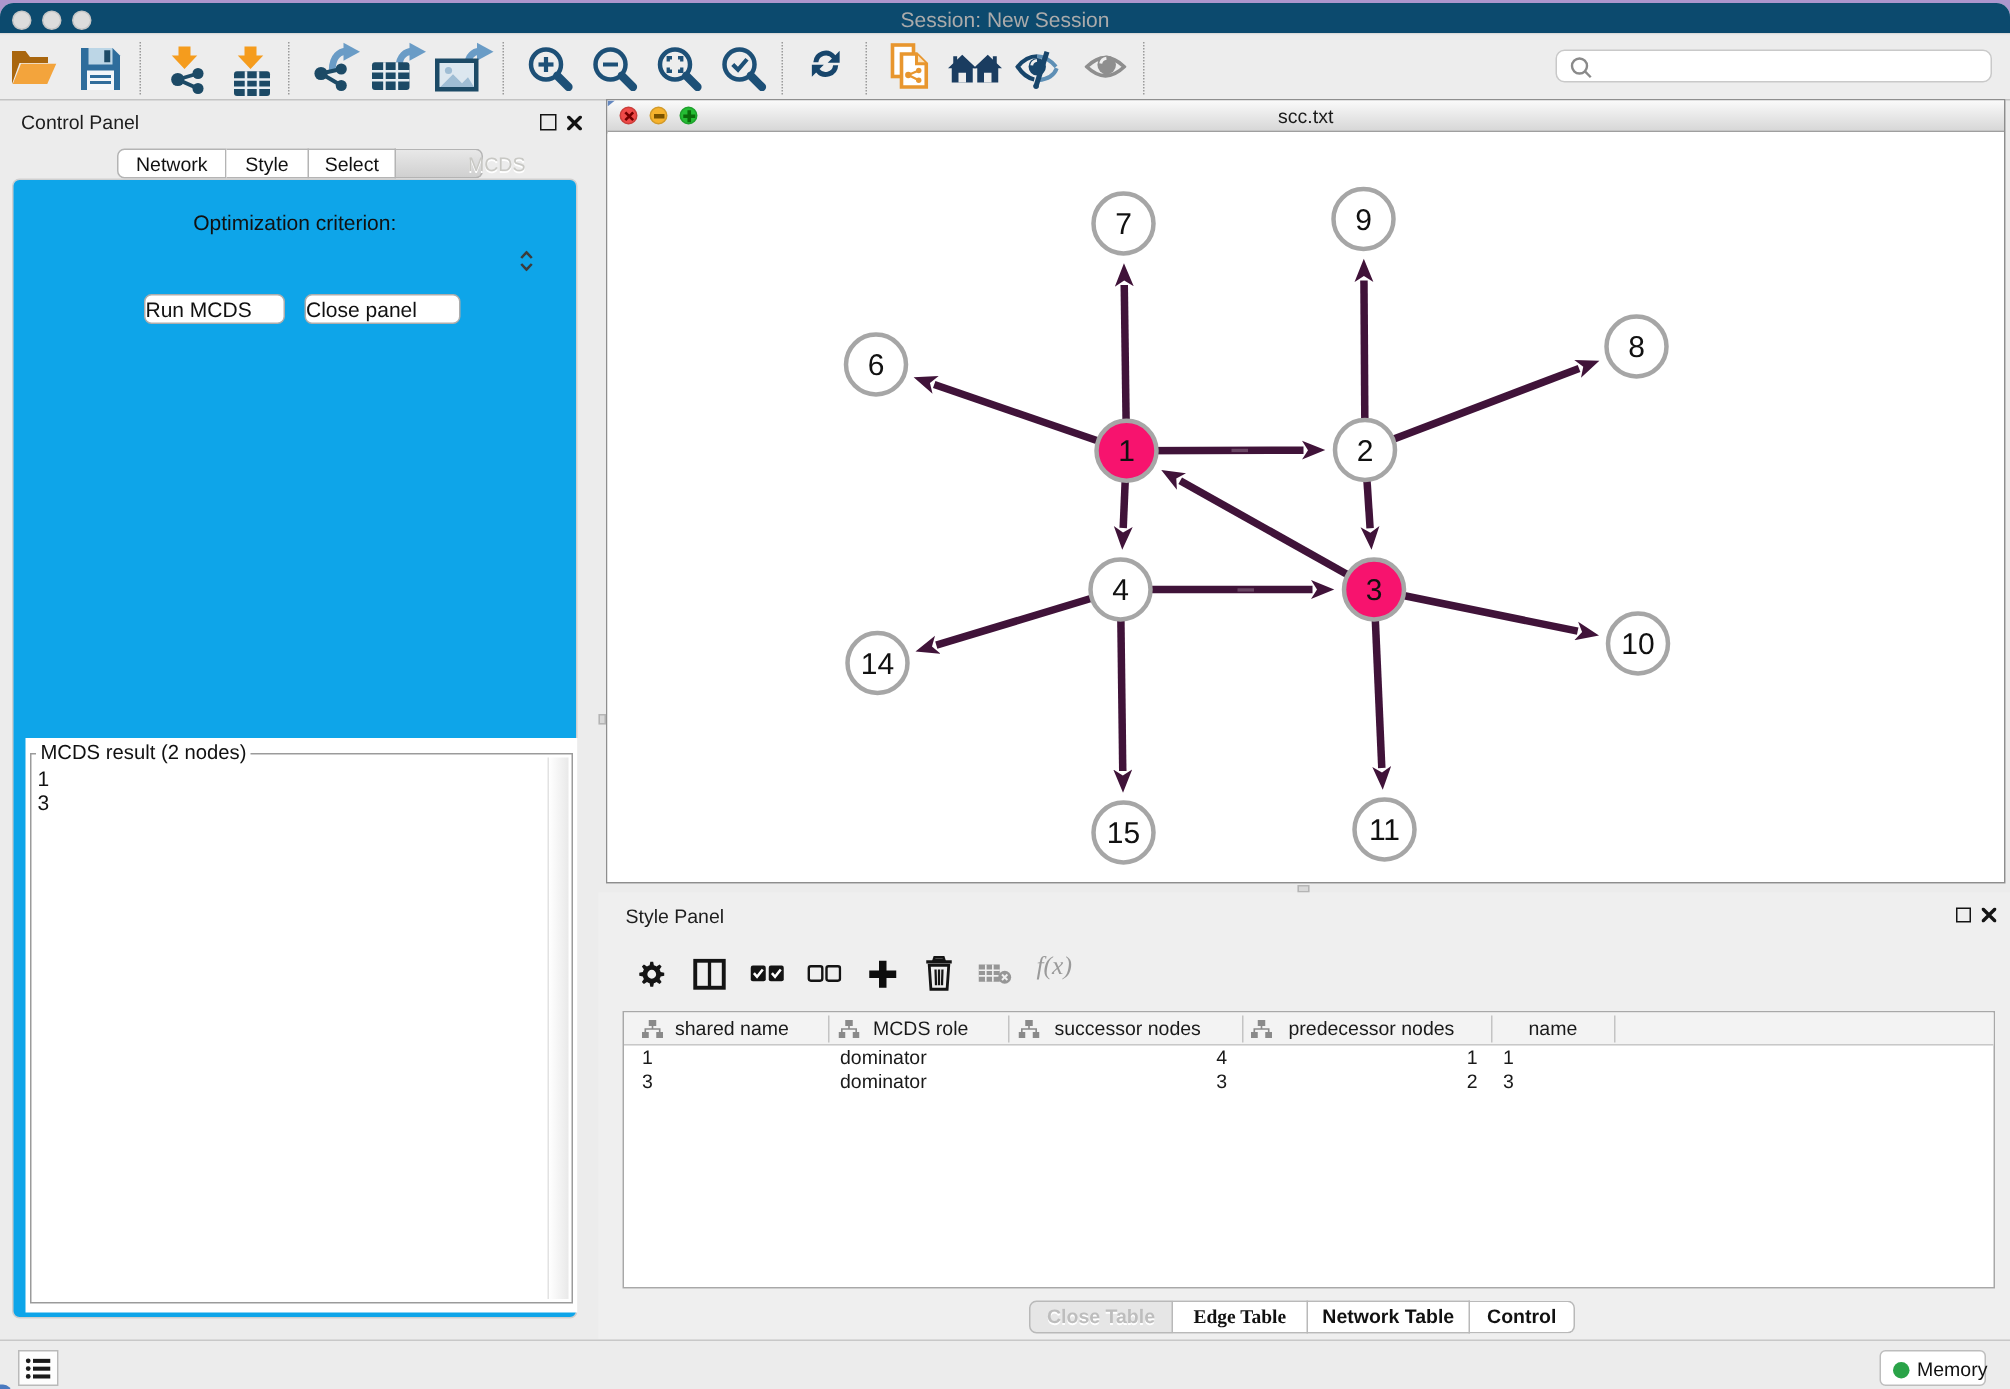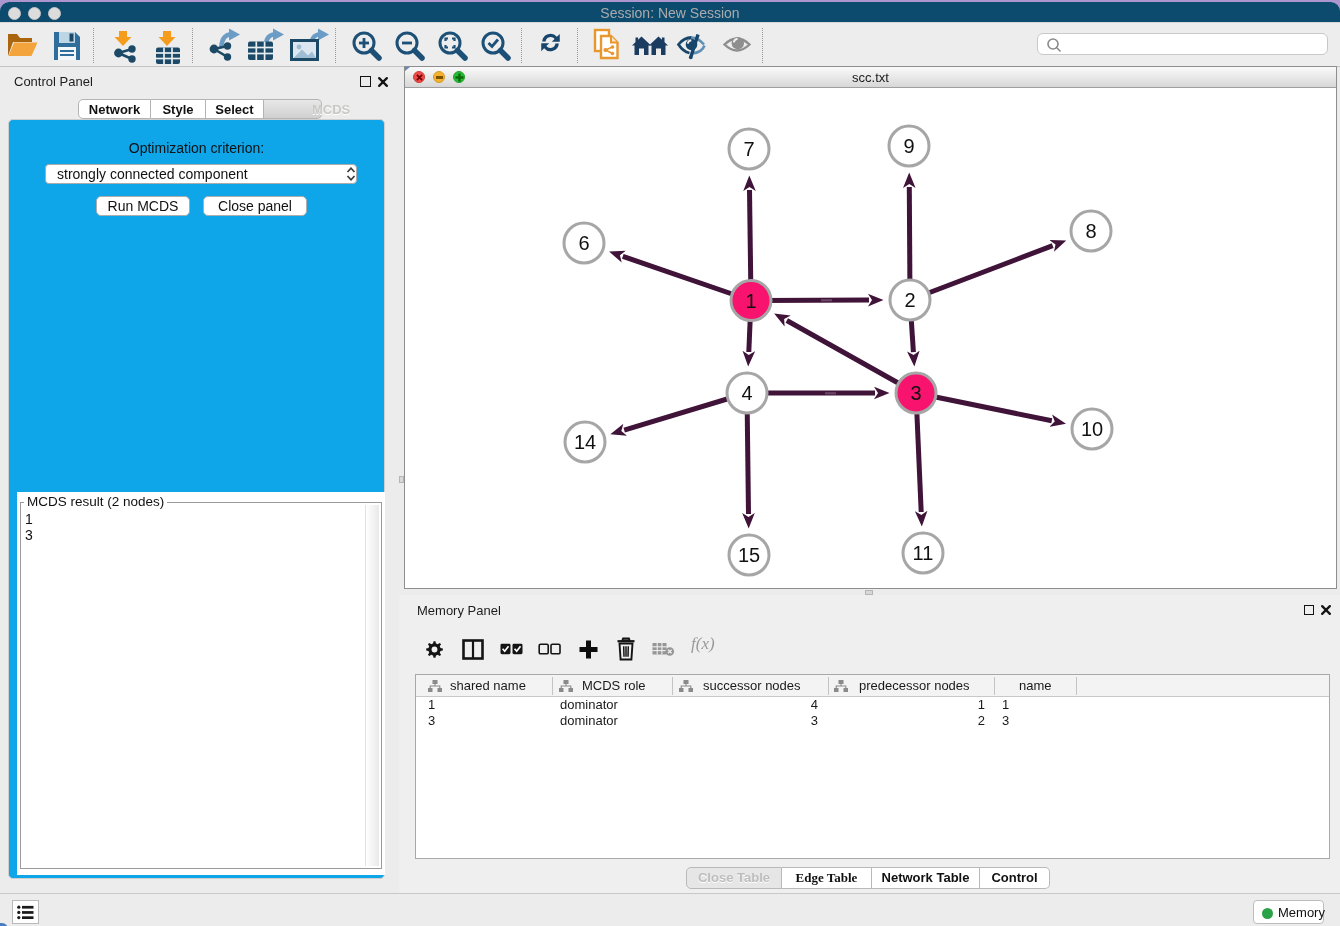--- a/index.html
+++ b/index.html
@@ -12,26 +12,26 @@
   
   #toolbar { position:absolute; left:0; top:22px; width:1340px; height:43px; background:#ededed; border-bottom:1px solid #c3c3c3; }
   .tsep { position:absolute; top:4px; height:35px; width:0; border-left:1px dotted #9a9a9a; }
   .ticon { position:absolute; top:3px; }
   
   #search { position:absolute; left:1037px; top:9px; width:291px; height:22px; background:#fff; border:1px solid #c9c9c9; border-radius:6px; }
   
   #cp { position:absolute; left:0; top:66px; width:393px; height:825px; background:#ececec; }
   #cp-title { position:absolute; left:14px; top:6px; font-size:13px; color:#1d1d1d; }
   
-  .tab { position:absolute; top:0; height:20px; background:#fff; border:1px solid #b4b4b4; font-size:13px; font-weight:700; color:#111; text-align:center; line-height:19px; }
+  .tab { position:absolute; top:0; height:20px; background:#fff; border:1px solid #b4b4b4; font-size:13px; font-weight:400; color:#111; text-align:center; line-height:19px; }
   
   #cp-content { position:absolute; left:8px; top:51px; width:377px; height:760px; background:#0ea5e9; border:1px solid #cfcfcf; border-radius:5px; }
   select.crit { position:absolute; left:36px; top:44px; width:312px; height:20px; font-size:14px; border:1px solid #ababab; border-radius:4px; background:#fff; color:#111; padding-left:11px;
      -webkit-appearance:none; appearance:none; }
-  .btn { position:absolute; top:76px; height:20px; background:#fff; border:1px solid #adadad; border-radius:5px; font-size:14px; color:#111; text-align:center; line-height:18px; }
+  .btn { position:absolute; top:76px; height:20px; background:#fff; border:1px solid #adadad; border-radius:5px; font-size:14px; color:#111; line-height:18px; }
   #resultbox { position:absolute; left:8px; top:372px; width:368px; height:383px; background:#fff; }
   #fieldset { position:absolute; left:3px; top:10px; right:3px; bottom:6px; border:1px solid #9b9b9b; }
   #legend { position:absolute; left:3px; top:-9px; background:#fff; padding:0 3px; font-size:13.5px; color:#111; }
   
   #netwin { position:absolute; left:404px; top:64px; width:933px; height:523px; border:1px solid #8e8e8e; background:#fff; }
   #nettitle { position:absolute; left:0; top:0; width:100%; height:21px; background:linear-gradient(#fafafa,#d7d7d7); border-bottom:1px solid #9f9f9f; }
   .mtl { position:absolute; top:4px; width:12px; height:12px; border-radius:50%; }
   #netcanvas { position:absolute; left:0; top:22px; width:931px; height:499px; background:#fff; overflow:hidden; }
   
   #tp { position:absolute; left:399px; top:593px; width:941px; height:298px; background:#efefef; }
@@ -218,21 +218,20 @@
     <div class="abs" style="left:360px;top:8px;width:11px;height:11px;border:1.7px solid #141414"></div>
     <svg class="abs" style="left:378px;top:9px" width="10" height="10" viewBox="0 0 13 13">
         <path d="M1.5 1.5 L11.5 11.5 M11.5 1.5 L1.5 11.5" stroke="#141414" stroke-width="2.9" stroke-linecap="round"></path>
       </svg>
     <div class="tab" style="left:78px;top:31px;width:73px;border-radius:5px 0 0 5px;">Network</div>
     <div class="tab" style="left:151px;top:31px;width:55px;border-left:none;">Style</div>
     <div class="tab" style="left:206px;top:31px;width:58px;border-left:none;">Select</div>
     <div class="tab" style="left:264px;top:31px;width:58px;border-left:none;border-radius:0 5px 5px 0;background:linear-gradient(#e8e8e8,#d0d0d0);color:#c8c8c4;text-shadow:0 1px 0 #fff;padding-left:48px;">MCDS</div>
     <div id="cp-content">
       <div class="abs" style="left:0;top:20px;width:100%;text-align:center;font-size:14px;color:#111">Optimization criterion:</div>
-      <select class="crit"><option>strongly connected component</option></select>
       <svg class="abs" style="left:337px;top:47px;" width="10" height="14" viewBox="0 0 10 14">
           <path d="M1.5 5 L5 1.2 L8.5 5" fill="none" stroke="#3c3c3c" stroke-width="1.7"></path>
           <path d="M1.5 9 L5 12.8 L8.5 9" fill="none" stroke="#3c3c3c" stroke-width="1.7"></path>
         </svg>
       <div class="btn" style="left:87px;width:94px;">Run MCDS</div>
       <div class="btn" style="left:194px;width:104px;">Close panel</div>
       <div id="resultbox">
         <div id="fieldset">
           <div id="legend">MCDS result (2 nodes)</div>
           <div class="abs" style="left:4px;top:8px;font-size:14px;color:#111;line-height:16px;">1<br>3</div>
@@ -314,21 +313,21 @@
             <text x="344.0" y="473.0">15</text>
         </g>
       </svg>
     </div>
   </div>
 
   <div class="abs" style="left:399px;top:474px;width:5px;height:7px;background:#d8d8d8;border:1px solid #b5b5b5;"></div>
   <div class="abs" style="left:865px;top:588px;width:8px;height:5px;background:#d8d8d8;border:1px solid #b5b5b5;"></div>
 
   <div id="tp">
-    <div class="abs" style="left:18px;top:8px;font-size:13px;color:#1d1d1d;">Memory Panel</div>
+    <div class="abs" style="left:18px;top:8px;font-size:13px;color:#1d1d1d;">Style Panel</div>
     <div class="abs" style="left:905px;top:10px;width:10px;height:10px;border:1.6px solid #141414"></div>
     <svg class="abs" style="left:922px;top:10px" width="10" height="10" viewBox="0 0 13 13">
         <path d="M1.5 1.5 L11.5 11.5 M11.5 1.5 L1.5 11.5" stroke="#141414" stroke-width="2.9" stroke-linecap="round"></path>
       </svg>
     <div id="tp-toolbar" style="top:37px">
 
       <svg class="abs" style="left:10px;top:8px" width="19" height="19" viewBox="0 0 24 24">
         <path fill="#141414" d="M10.8 1.5 L13.2 1.5 L13.8 4.5 a7.5 7.5 0 0 1 2.2 0.9 L18.6 3.7 L20.3 5.4 L18.6 8 a7.5 7.5 0 0 1 0.9 2.2 L22.5 10.8 L22.5 13.2 L19.5 13.8 a7.5 7.5 0 0 1 -0.9 2.2 L20.3 18.6 L18.6 20.3 L16 18.6 a7.5 7.5 0 0 1 -2.2 0.9 L13.2 22.5 L10.8 22.5 L10.2 19.5 a7.5 7.5 0 0 1 -2.2 -0.9 L5.4 20.3 L3.7 18.6 L5.4 16 a7.5 7.5 0 0 1 -0.9 -2.2 L1.5 13.2 L1.5 10.8 L4.5 10.2 a7.5 7.5 0 0 1 0.9 -2.2 L3.7 5.4 L5.4 3.7 L8 5.4 a7.5 7.5 0 0 1 2.2 -0.9 z M12 8.3 a3.7 3.7 0 1 0 0 7.4 a3.7 3.7 0 1 0 0 -7.4 z"></path>
       </svg>
 

